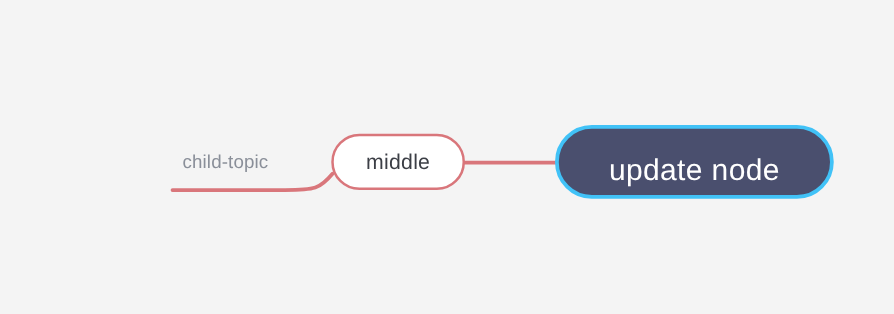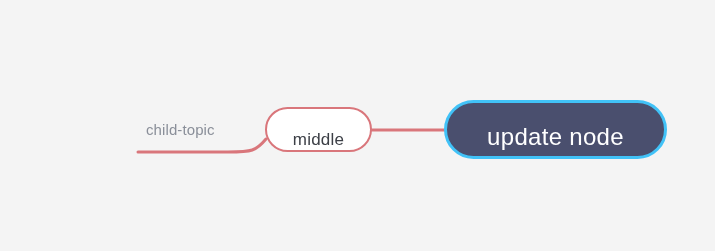--- a/index.html
+++ b/index.html
@@ -52,21 +52,21 @@
     position: absolute;
     left: 265px;
     top: 103px;
     width: 107px;
     height: 45px;
     box-sizing: border-box;
     background: #ffffff;
     border: 2px solid #d9767b;
     border-radius: 23px;
     display: flex;
-    align-items: flex-end;
+    align-items: center;
     justify-content: center;
     z-index: 3;
   }
   #middle-node .node-text {
     font-size: 17px;
     color: #3c3f46;
     white-space: nowrap;
     letter-spacing: 0.2px;
   }
 

